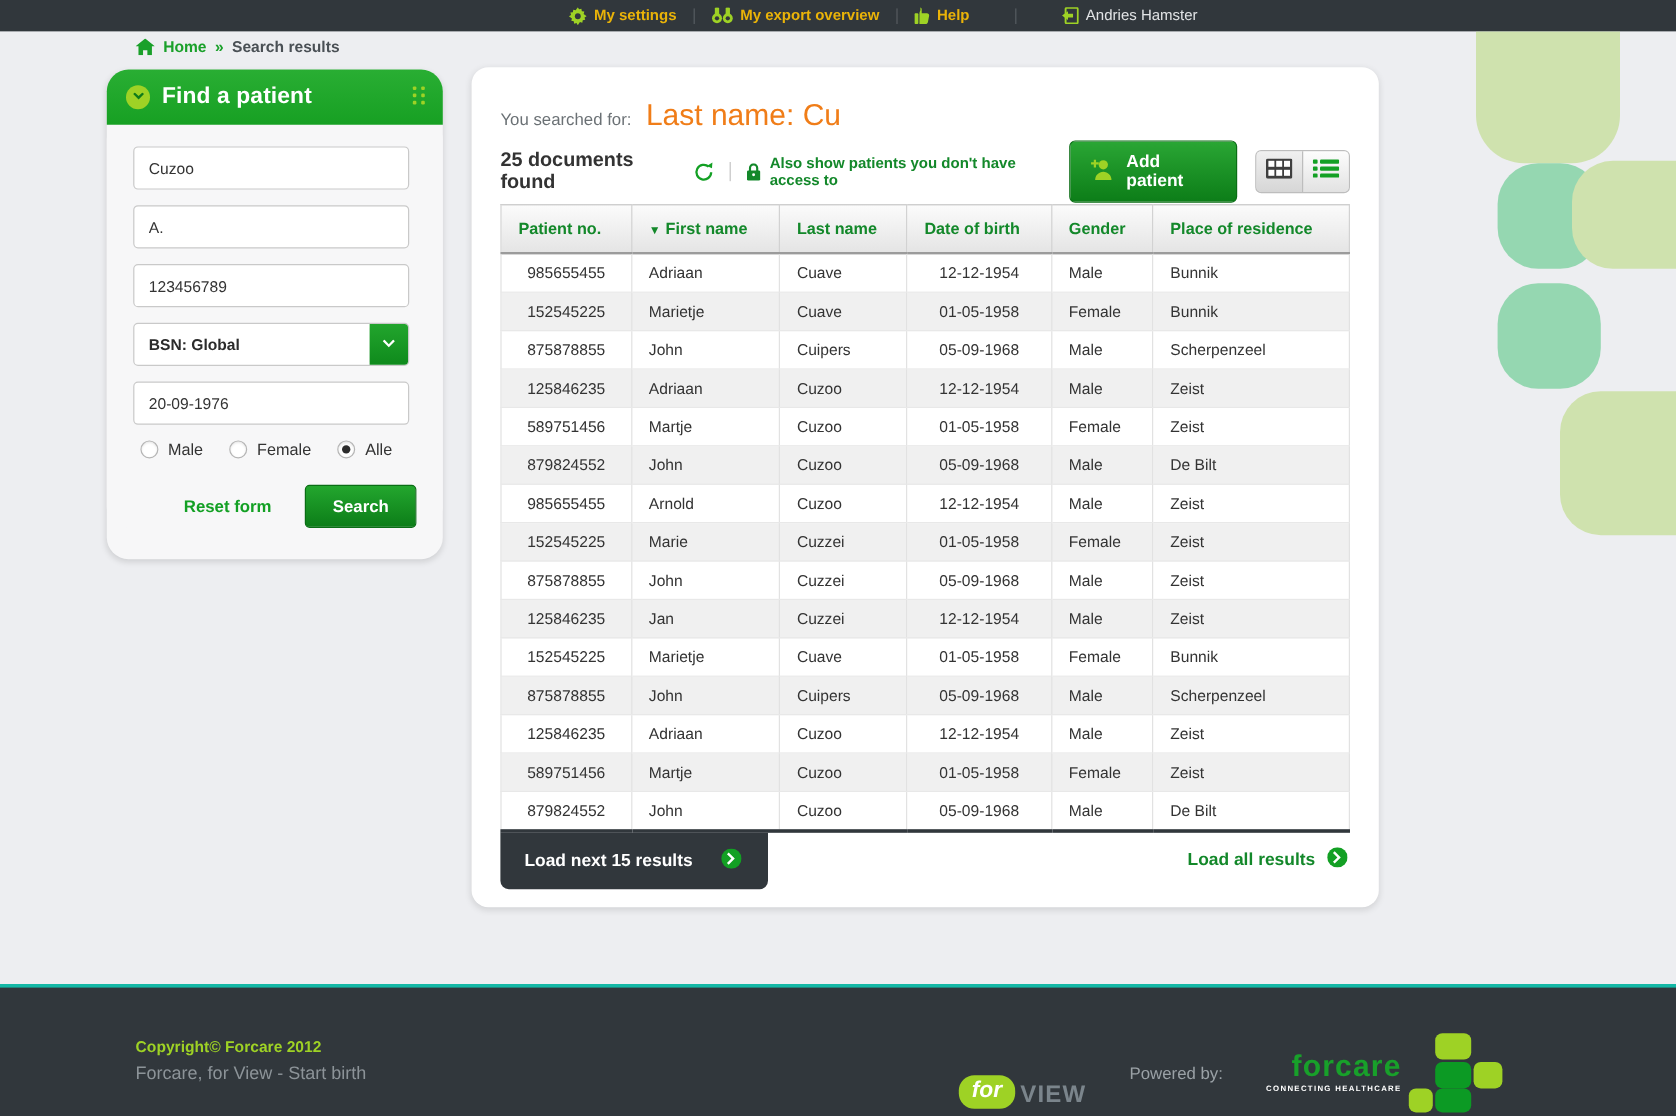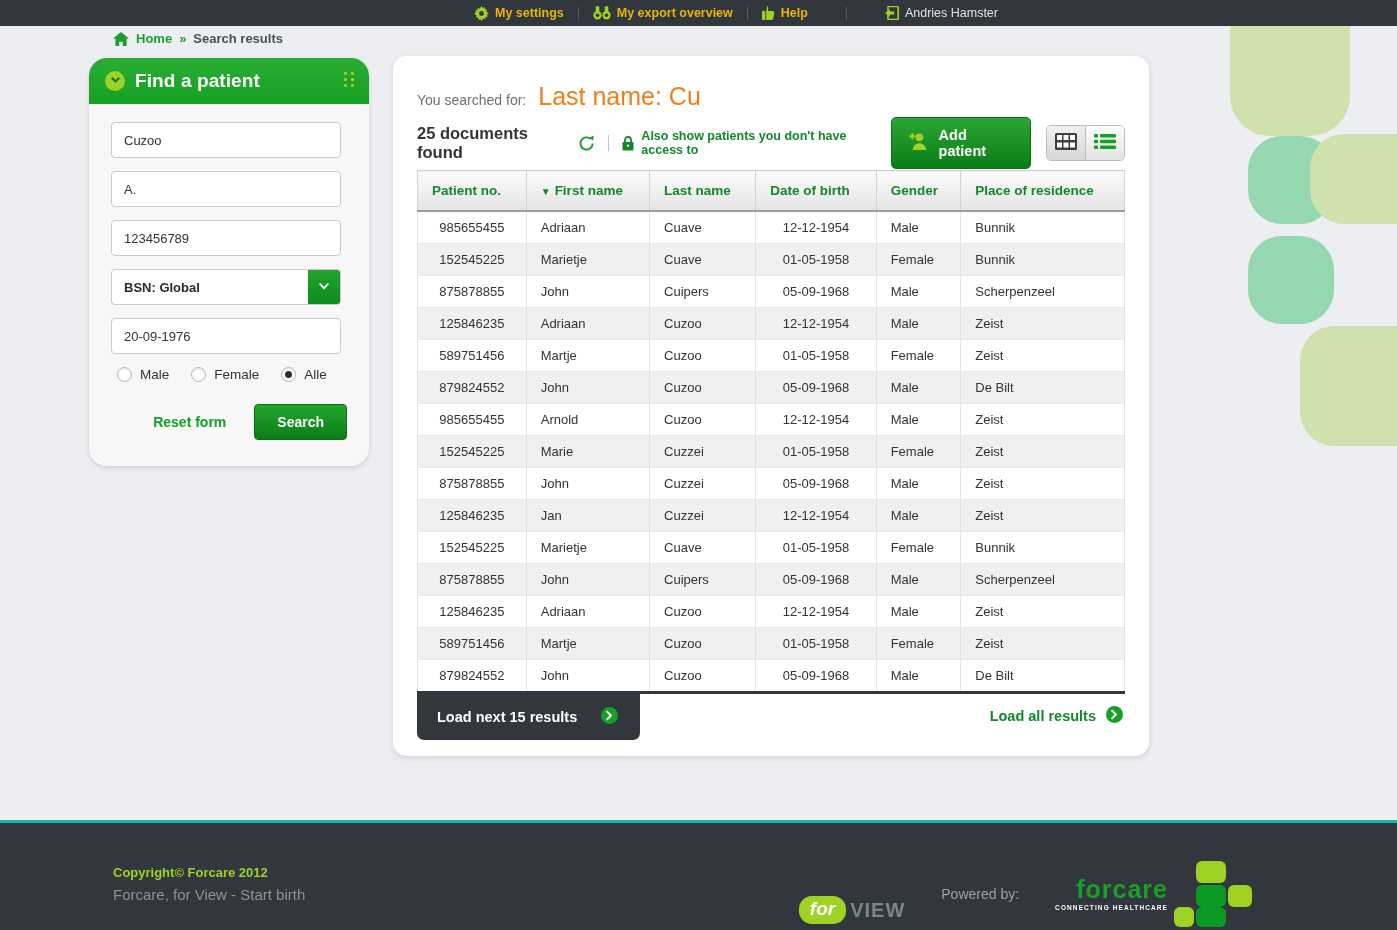--- a/index.html
+++ b/index.html
@@ -194,21 +194,21 @@
   
   .footer {
     position: absolute; top: 820px; left: 0; width: 1397px; height: 110px;
     background: #31373c;
     border-top: 3px solid #14b8a6;
   }
   .ft-left { position: absolute; left: 113px; top: 42px; }
   .ft-copy { color: #9ed225; font-size: 13px; font-weight: bold; margin-bottom: 6px; }
   .ft-sub { color: #8c9398; font-size: 15px; }
   .ft-right { position: absolute; right: 145px; top: 38px; display: flex; align-items: center; gap: 36px; }
-  .forview { display: flex; align-items: center; margin-top: 32px; }
+  .forview { display: flex; align-items: flex-end; margin-top: 32px; }
   .fv-for {
     background: #9ed225; color: #fff; font-size: 19px;
     border-radius: 13px; padding: 2px 11px 4px 11px; font-style: italic; font-weight: bold;
     margin-right: 4px;
   }
   .fv-view { color: #7b858c; font-size: 20px; font-weight: bold; letter-spacing: 1px; }
   .poweredby { color: #9aa1a6; font-size: 14px; }
   .forcare-logo { display: flex; align-items: center; gap: 4px; }
   .fc-text { display: flex; flex-direction: column; align-items: flex-end; }
   .fc-name { color: #18a02a; font-size: 25px; font-weight: bold; letter-spacing: 1px; line-height: 1; }

